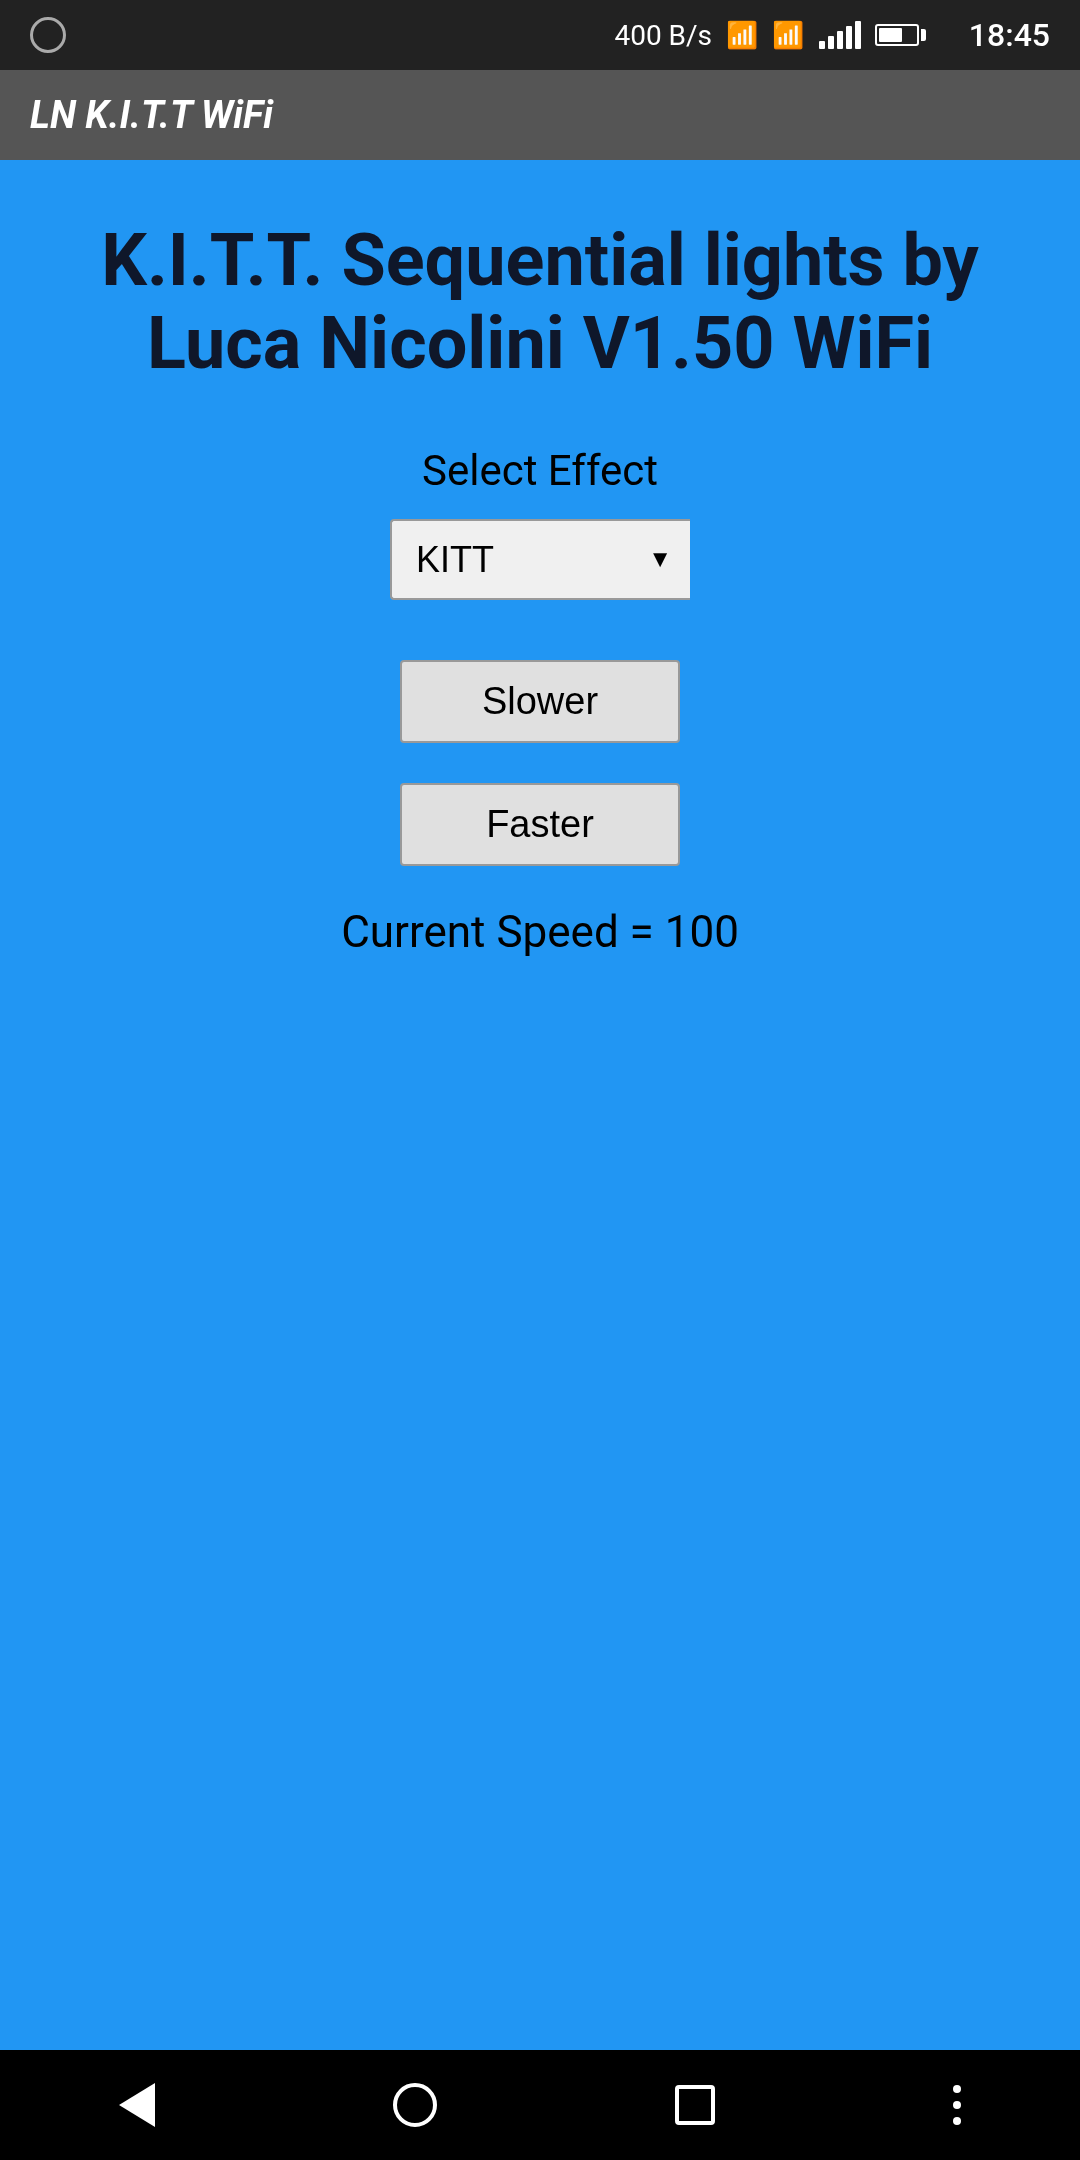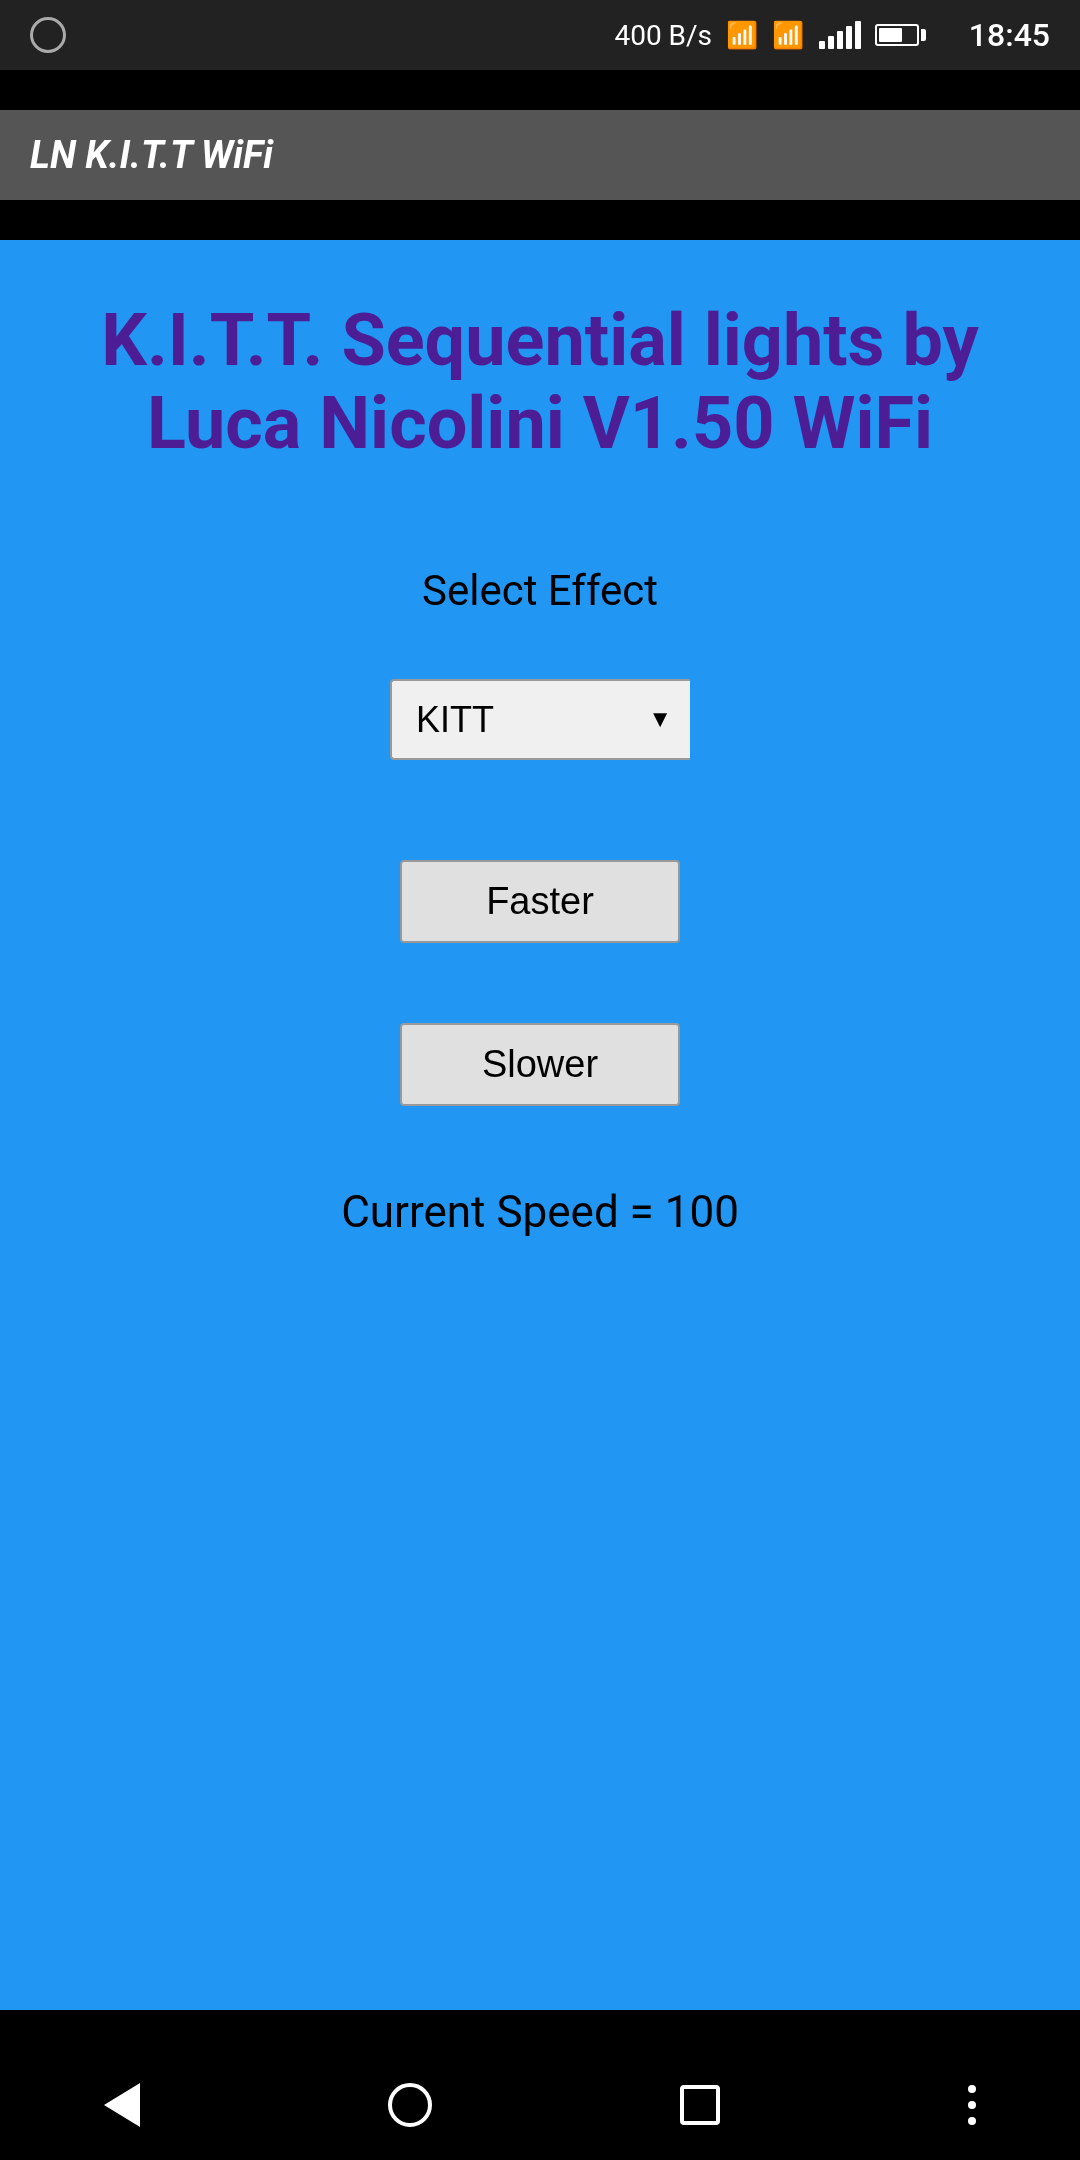--- a/index.html
+++ b/index.html
@@ -1,16 +1,16 @@
 <!DOCTYPE html>
 <html><head>
   <meta charset="utf-8">
   <meta name="viewport" content="width=device-width, initial-scale=1">
   <style>
-    * { margin: 0; padding: 0; box-sizing: border-box; gap: 40px; }
+    * { margin: 0; padding: 0; box-sizing: border-box; }
 
     body {
       width: 1080px;
       height: 2160px;
       background: #000;
       font-family: 'Roboto', Arial, sans-serif;
       display: flex;
       flex-direction: column;
       overflow: hidden;
     }
@@ -108,21 +108,21 @@
     .main-content {
       flex: 1;
       background: #2196F3;
       display: flex;
       flex-direction: column;
       align-items: center;
       padding: 60px 40px 0 40px;
     }
 
     .app-heading {
-      color: #4c1d95;
+      color: #0f172a;
       font-size: 72px;
       font-weight: bold;
       text-align: center;
       line-height: 1.15;
       margin-bottom: 60px;
     }
 
     .section-label {
       color: #000;
       font-size: 42px;
@@ -325,23 +325,23 @@
       <select class="effect-select">
         <option value="KITT">KITT</option>
         <option value="Blink">Blink</option>
         <option value="Chase">Chase</option>
         <option value="Rainbow">Rainbow</option>
       </select>
     </div>
   </div>
 
 
+  <button class="speed-btn">Slower</button>
+
   <button class="speed-btn">Faster</button>
-
-  <button class="speed-btn">Slower</button>
 
   <p class="current-speed">Current Speed = 100</p>
 
 </div>
 
 <div class="nav-bar">
   <div class="nav-btn">
     <div class="nav-back"></div>
   </div>
   <div class="nav-btn">

